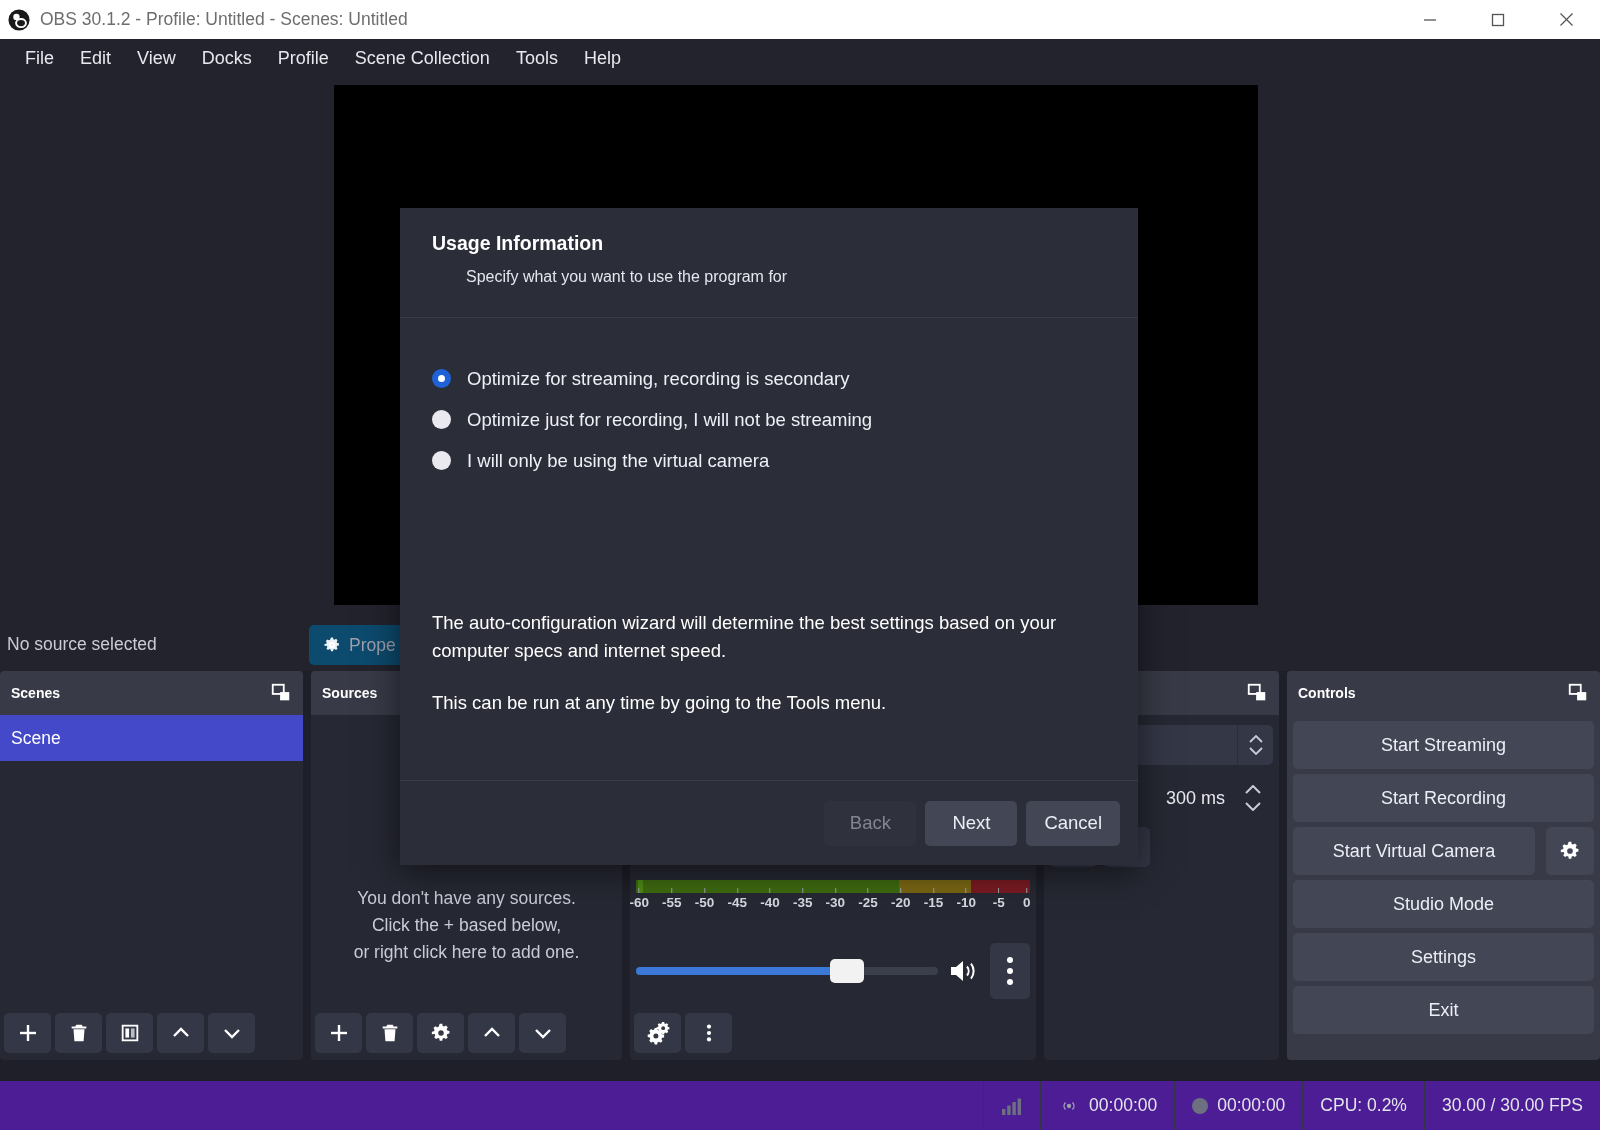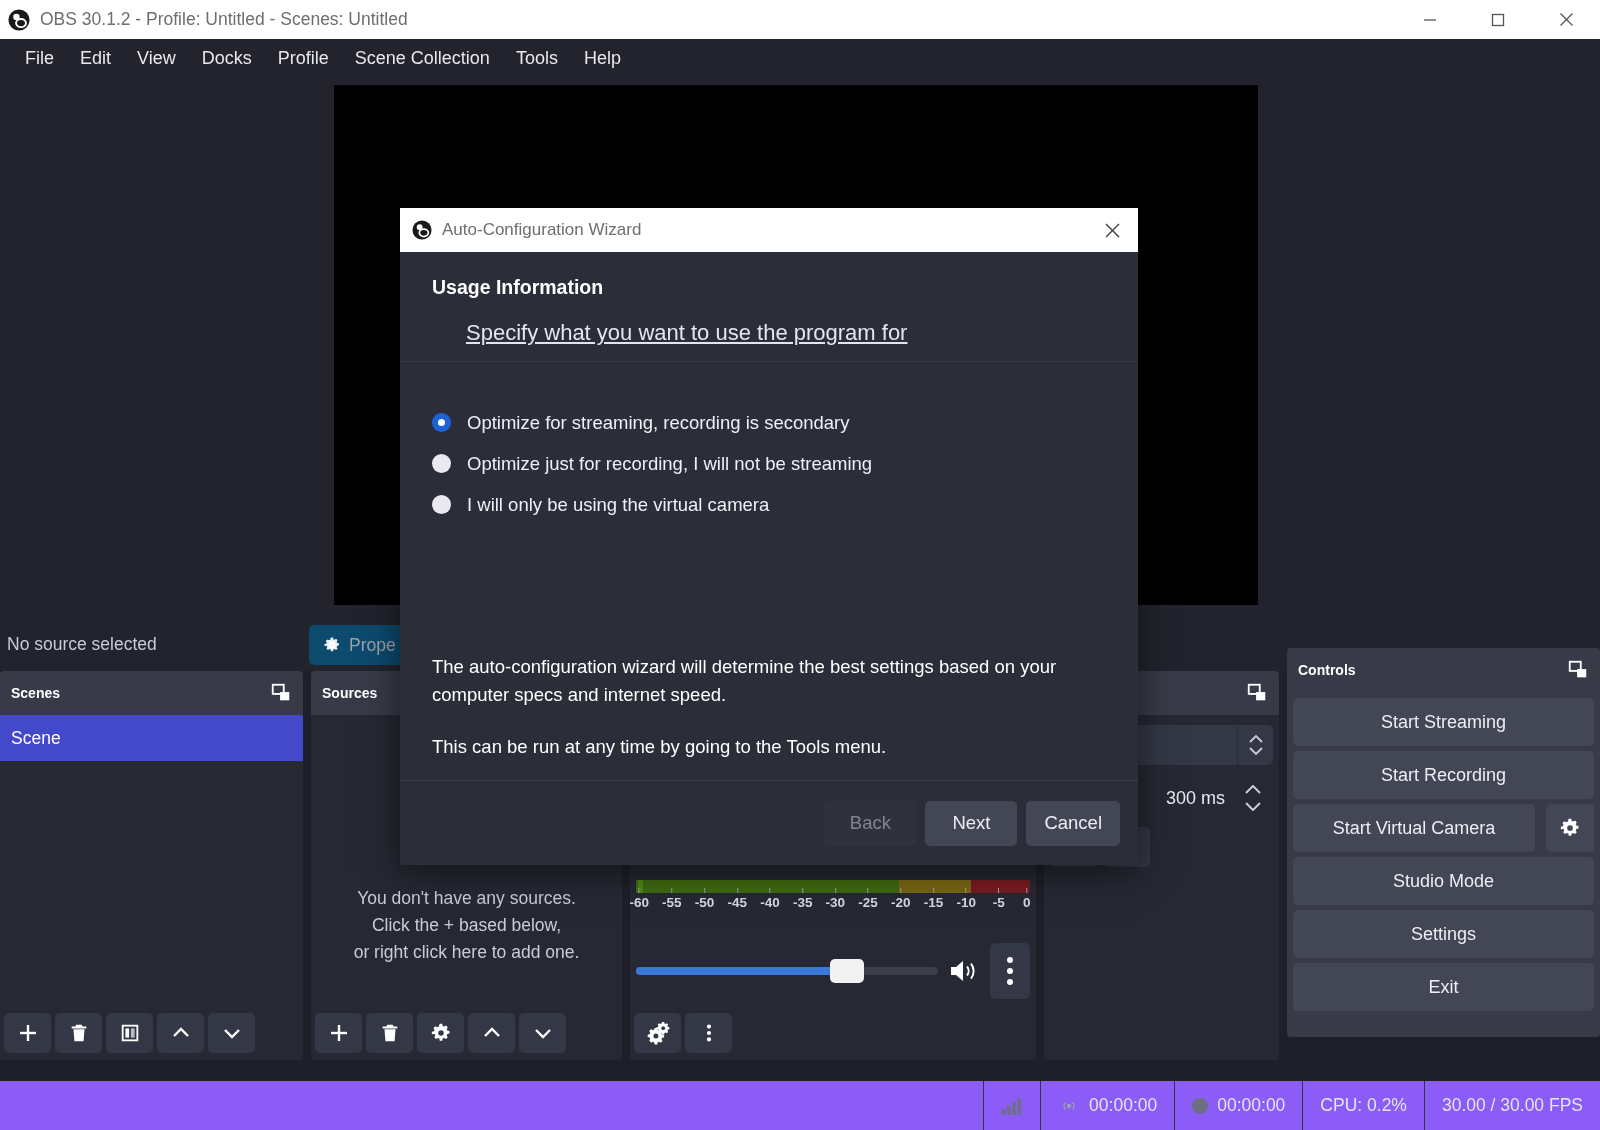--- a/index.html
+++ b/index.html
@@ -167,39 +167,39 @@
   }
   .dur-val { flex: 1 1 auto; text-align: right; padding-right: 8px;
     font-size: 18px; color: #e8e8ee; }
   .dur-spin { width: 40px; display: flex; flex-direction: column;
     align-items: center; justify-content: center; gap: 8px; color: #c9cbd6; }
   .trans-tools {
     position: absolute; left: 6px; top: 112px; display: flex; gap: 6px;
   }
 
   
-  #ctrl-dock { left: 1287px; top: 648px; width: 313px; height: 389px;
+  #ctrl-dock { left: 1287px; top: 671px; width: 313px; height: 389px;
     background: #383b47; }
   .ctrl-list { position: absolute; top: 50px; left: 6px; right: 6px; }
   .ctrl-btn {
     height: 48px; background: #434654; border-radius: 5px;
     display: flex; align-items: center; justify-content: center;
     font-size: 18px; color: #eceef5; margin-bottom: 5px;
   }
   .ctrl-split { display: flex; gap: 11px; margin-bottom: 5px; text-align: right; }
   .ctrl-split .ctrl-btn { flex: 1 1 auto; margin-bottom: 0; }
   .ctrl-gear {
     width: 48px; height: 48px; background: #434654; border-radius: 5px;
     display: flex; align-items: center; justify-content: center; color: #fff;
   }
 
   
   .statusbar {
     position: absolute; bottom: 0; left: 0; width: 1600px; height: 49px;
-    background: #8b5cf6; display: flex; align-items: center;
+    background: #4c1d95; display: flex; align-items: center;
     justify-content: flex-end;
   }
   .st-cell {
     height: 49px; display: flex; align-items: center; gap: 9px;
     padding: 0 17px; border-left: 1px solid #32343f;
     font-size: 17.5px; color: #e3e5ec; white-space: nowrap;
   }
   .st-dot { width: 16px; height: 16px; border-radius: 50%; background: #6c7080; }
 
   
@@ -216,21 +216,21 @@
     margin-left: 10px; font-size: 17px; color: #6e6e6e; flex: 1 1 auto;
   }
   .dlg-close {
     width: 40px; height: 38px; display: flex; align-items: center;
     justify-content: center; color: #444;
   }
   .dlg-head-zone {
     height: 110px; border-bottom: 1px solid #3a3c47; padding: 24px 0 0 32px;
   }
   .dlg-h1 { font-size: 19.5px; font-weight: bold; color: #ffffff; }
-  .dlg-h2 { font-size: 22px; color: #e4e6ee; margin: 21px 0 0 34px; text-decoration: underline; }
+  .dlg-h2 { font-size: 16px; color: #e4e6ee; margin: 13px 0 0 34px; }
   .radios { padding: 40px 0 0 32px; }
   .radio-row {
     display: flex; align-items: center; gap: 16px; height: 41px;
     font-size: 18.5px; color: #eef0f6;
   }
   .radio {
     width: 19px; height: 19px; border-radius: 50%; background: #e9e9ef;
     flex: 0 0 auto; position: relative;
   }
   .radio.on { background: #1f62d8; }
@@ -559,34 +559,20 @@
   </div>
   <div class="st-cell">
     <span class="st-dot"></span>
     <span>00:00:00</span>
   </div>
   <div class="st-cell">CPU: 0.2%</div>
   <div class="st-cell">30.00 / 30.00 FPS</div>
 </div>
 
 <div class="dlg">
-  <div class="dlg-title">
-    <svg class="dlg-logo" viewBox="0 0 24 24">
-      <circle cx="12" cy="12" r="11.5" fill="#1a1a1a"></circle>
-      <circle cx="9.2" cy="8.6" r="3.5" fill="#fff"></circle>
-      <ellipse cx="14.2" cy="15.4" rx="5.4" ry="4.4" fill="none" stroke="#fff" stroke-width="2.1"></ellipse>
-    </svg>
-    <div class="dlg-title-text">Auto-Configuration Wizard</div>
-    <div class="dlg-close">
-      <svg width="17" height="17" viewBox="0 0 17 17">
-        <line x1="2" y1="2" x2="15" y2="15" stroke="#444" stroke-width="1.5"></line>
-        <line x1="15" y1="2" x2="2" y2="15" stroke="#444" stroke-width="1.5"></line>
-      </svg>
-    </div>
-  </div>
 
   <div class="dlg-head-zone">
     <div class="dlg-h1">Usage Information</div>
     <div class="dlg-h2">Specify what you want to use the program for</div>
   </div>
 
   <div class="radios">
     <div class="radio-row">
       <span class="radio on"></span>
       <span>Optimize for streaming, recording is secondary</span>

